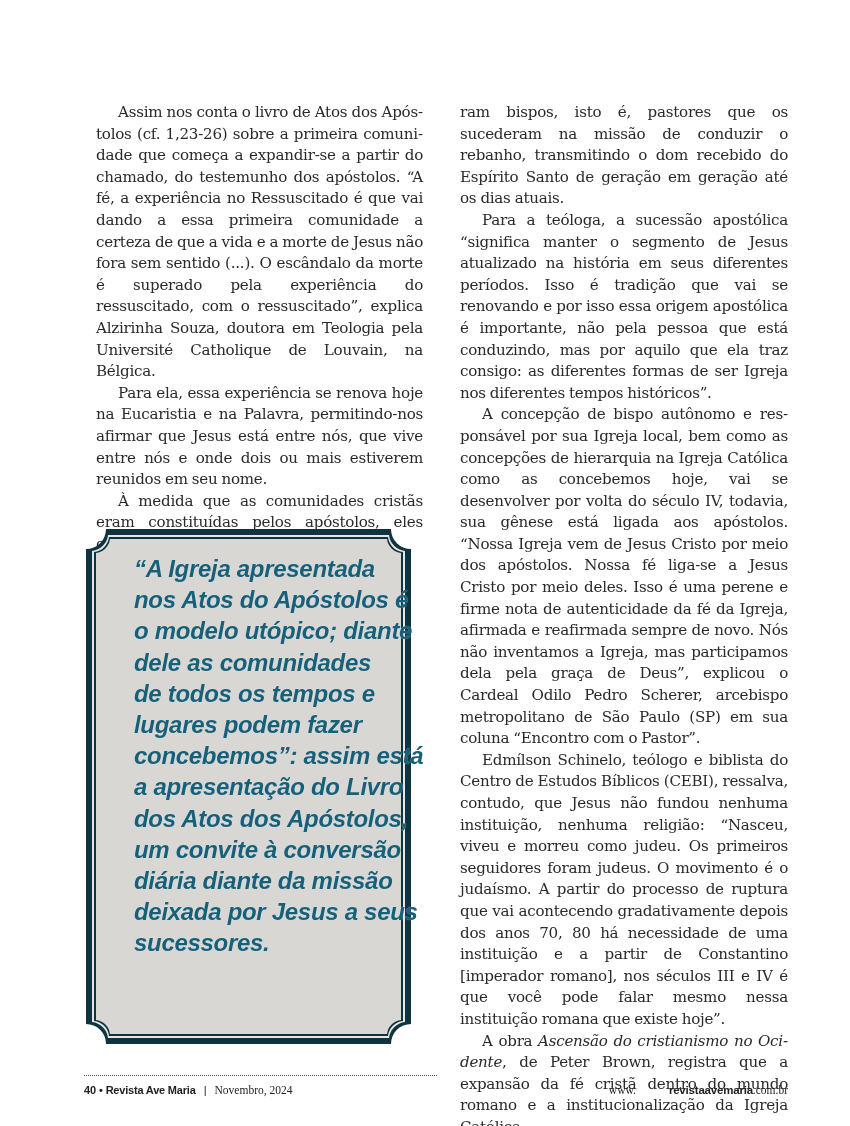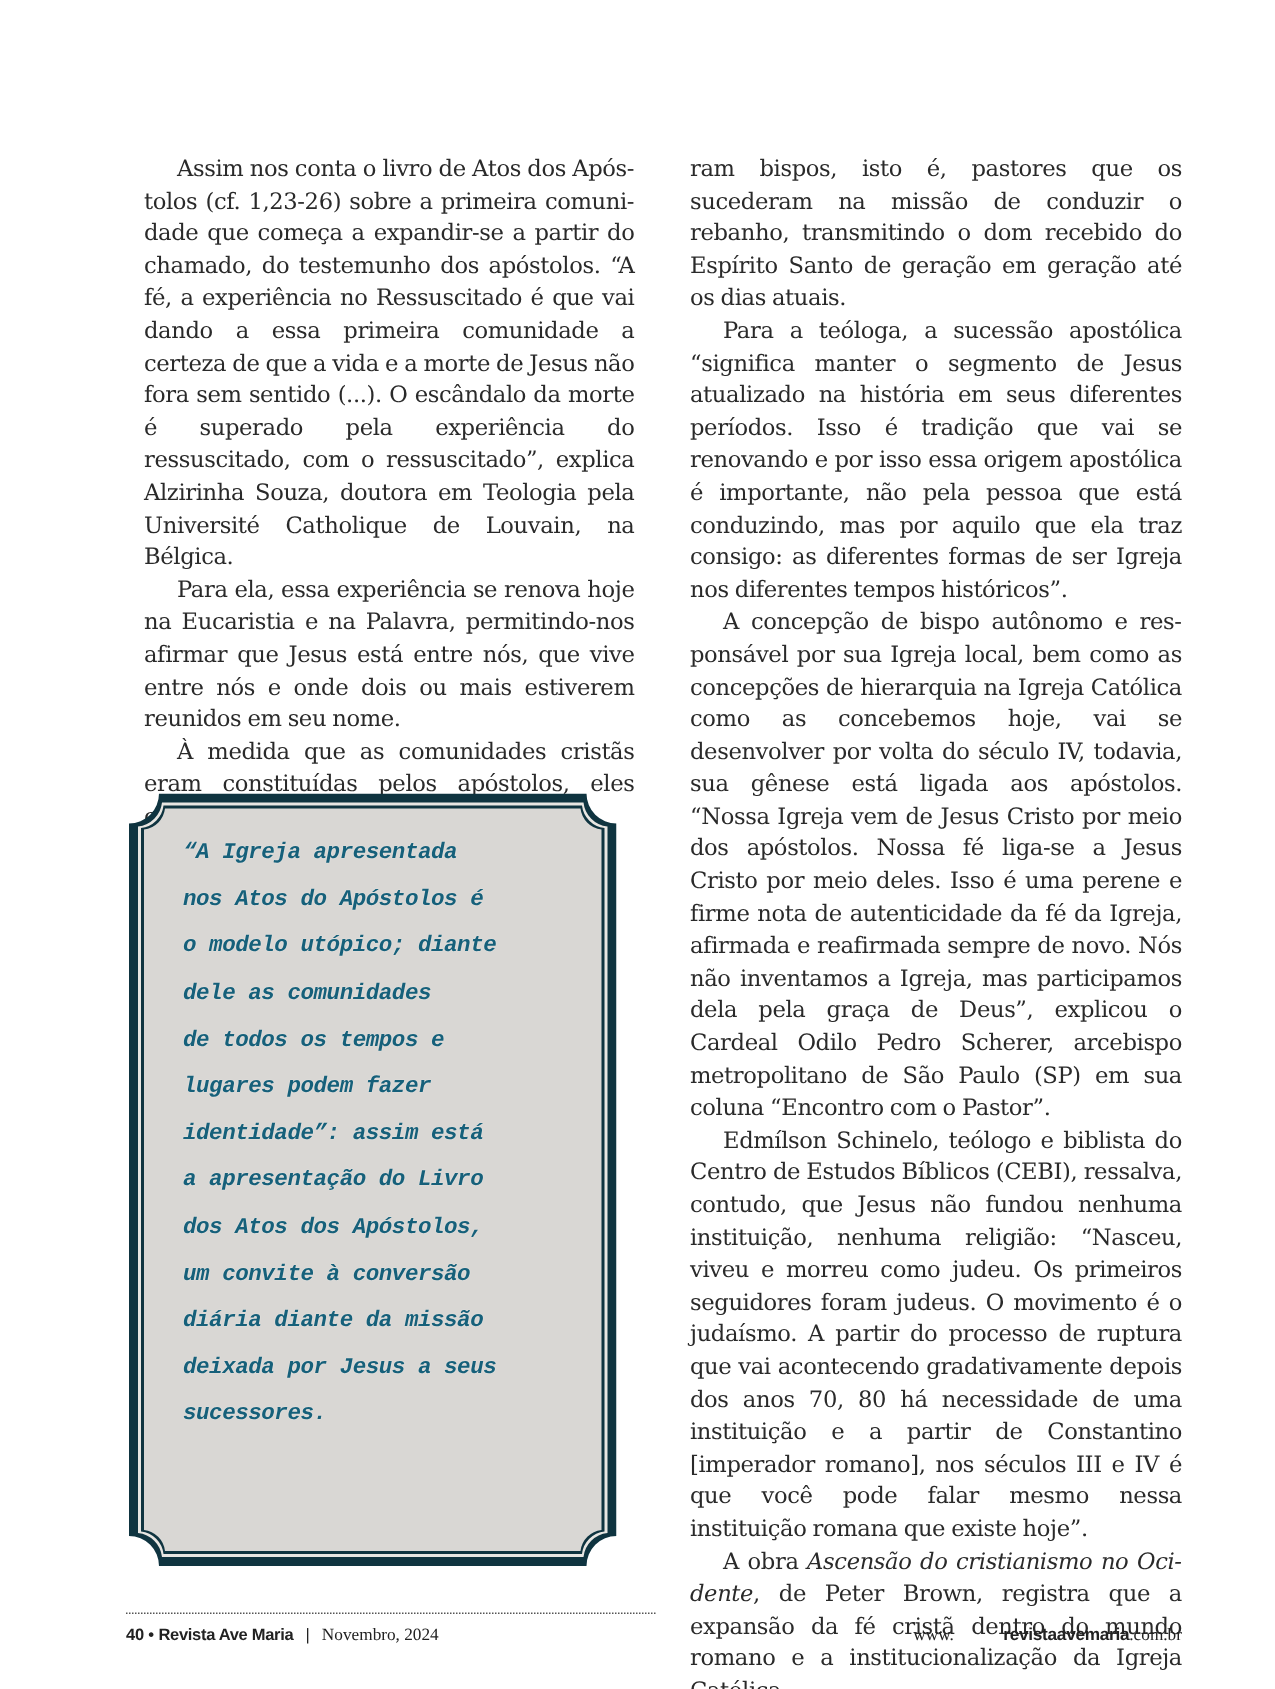--- a/index.html
+++ b/index.html
@@ -20,24 +20,24 @@
   .col p.noindent { text-indent: 0; }
   .col em { font-style: italic; }
 
   #col-left { left: 96px; top: 102px; width: 327px; }
   #col-right { left: 460px; top: 102px; width: 328px; }
 
   
   .quote-wrap { position: absolute; left: 86px; top: 529px; width: 325px; height: 515px; }
   .quote-wrap svg { position: absolute; left: 0; top: 0; }
   .quote-text {
-    position: absolute; left: 36px; top: 24px; width: 280px;
-    font-family: Liberation Mono, monospace;
+    position: absolute; left: 48px; top: 24px; width: 280px;
+    font-family: Liberation Sans, sans-serif;
     font-style: italic; font-weight: bold;
-    font-size: 15px; line-height: 31.2px;
+    font-size: 24px; line-height: 31.2px;
     color: #16607a;
     letter-spacing: -0.3px;
     text-shadow: 0 0 1px rgba(255,255,255,0.6);
   }
   .quote-text span { display: block; white-space: nowrap; }
 
   
   .footer-rule { position: absolute; left: 84px; top: 1075px; width: 353px; border-top: 1px dotted #555; }
   .footer-left {
     position: absolute; left: 84px; top: 1084px;
@@ -84,21 +84,21 @@
 
       <path d="M24,10 H301 A16,16 0 0 0 315,24 V491 A16,16 0 0 0 301,505 H24 A16,16 0 0 0 10,491 V24 A16,16 0 0 0 24,10 Z" fill="#d9d7d4"></path>
     </svg>
     <div class="quote-text">
       <span>“A Igreja apresentada</span>
       <span>nos Atos do Apóstolos é</span>
       <span>o modelo utópico; diante</span>
       <span>dele as comunidades</span>
       <span>de todos os tempos e</span>
       <span>lugares podem fazer</span>
-      <span>identidade”: assim está</span>
+      <span>concebemos”: assim está</span>
       <span>a apresentação do Livro</span>
       <span>dos Atos dos Apóstolos,</span>
       <span>um convite à conversão</span>
       <span>diária diante da missão</span>
       <span>deixada por Jesus a seus</span>
       <span>sucessores.</span>
     </div>
   </div>
 
   <div class="footer-rule"></div>

